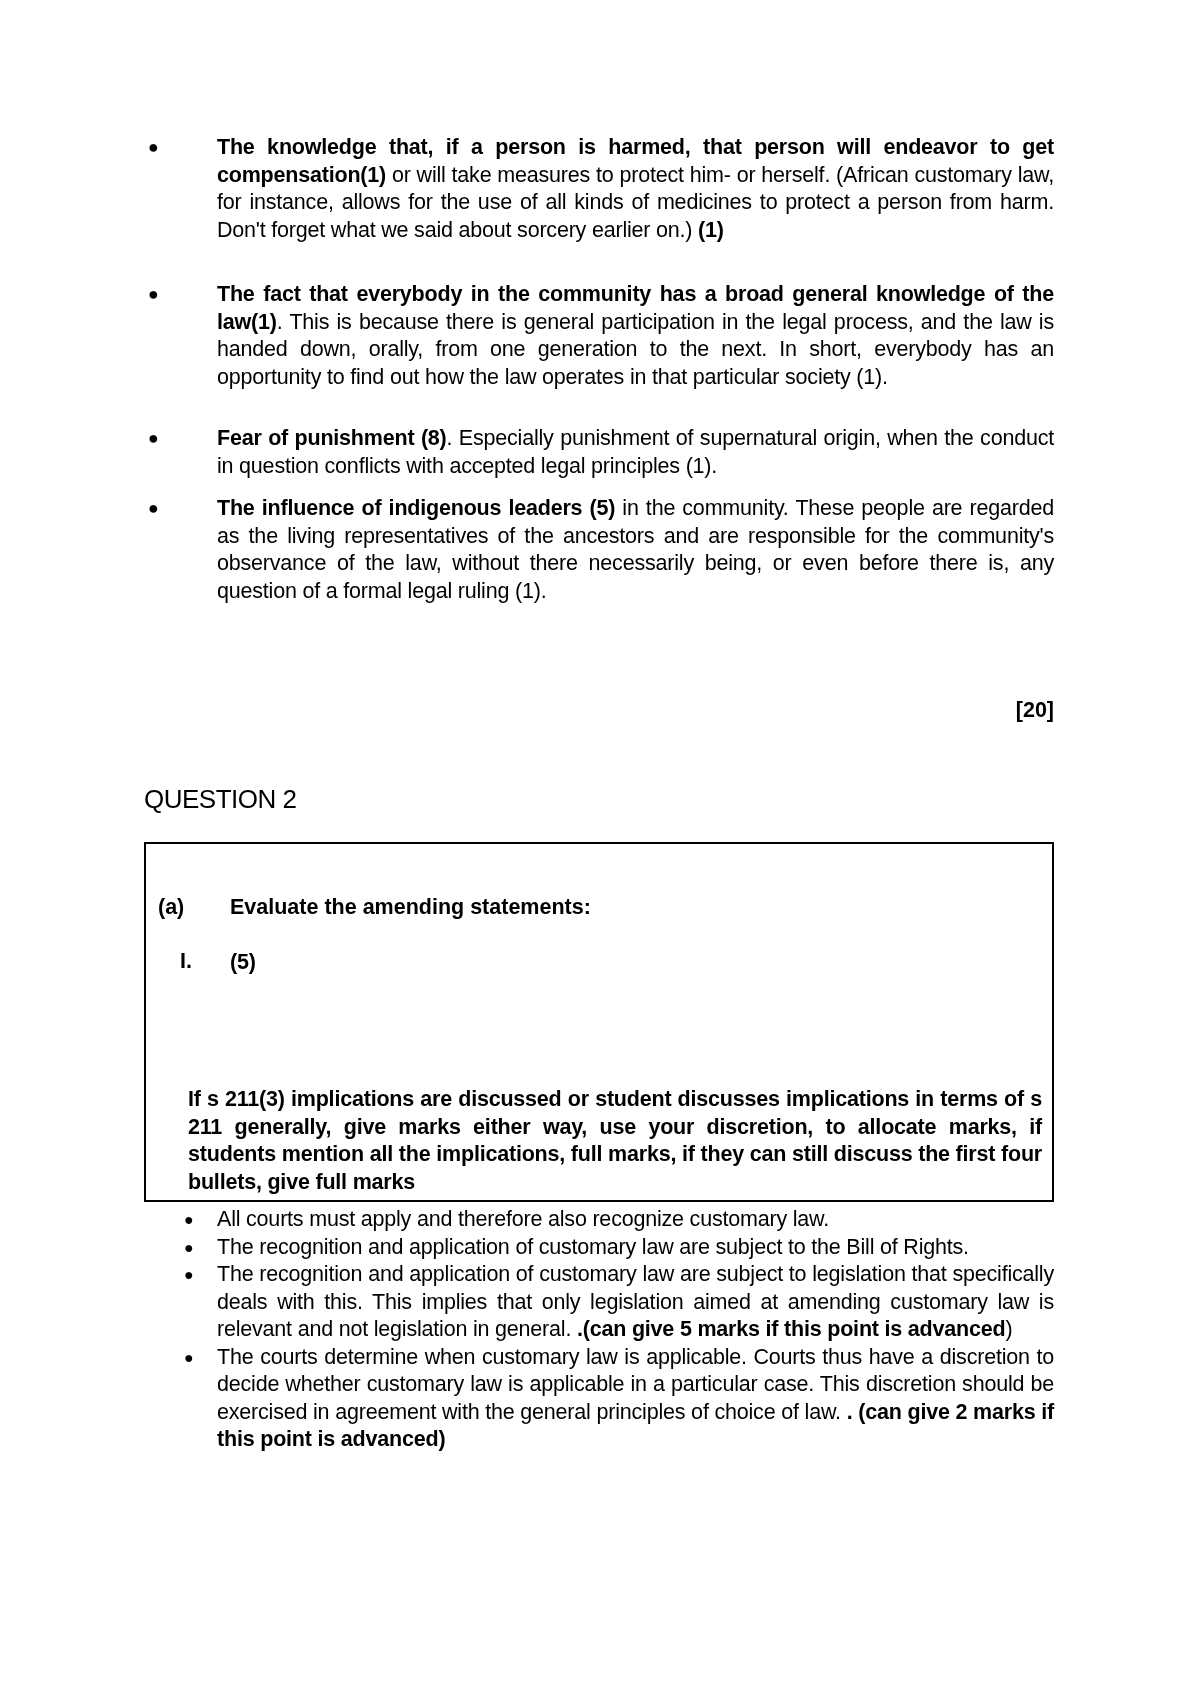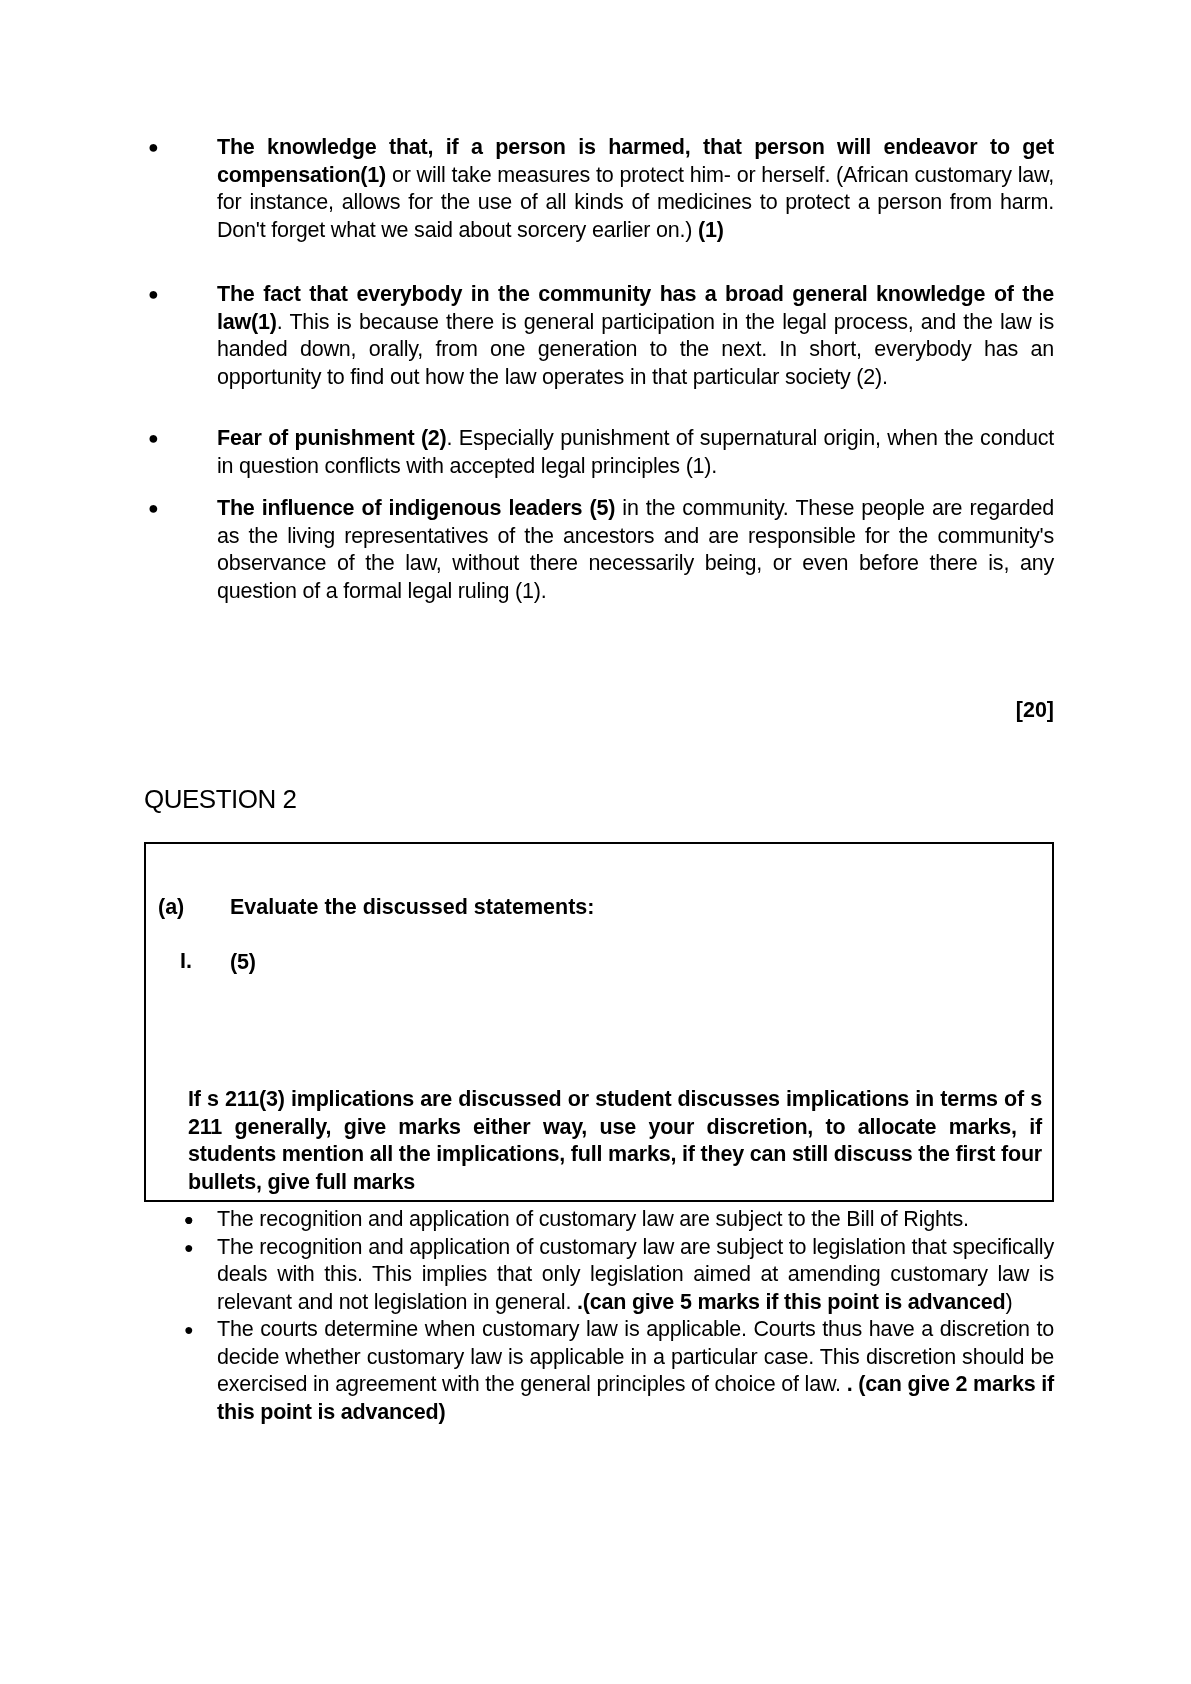--- a/index.html
+++ b/index.html
@@ -37,50 +37,51 @@
 
 <div class="page">
 
   <div class="s1-item" style="top:134px;">
     <span class="s1-bullet">●</span>
     <div class="s1-text txt"><span class="b">The knowledge that, if a person is harmed, that person will endeavor to get compensation(1)</span><span> or will take measures to protect him- or herself. (African customary law, for instance, allows for the use of all kinds of medicines to protect a person from harm. Don't forget what we said about sorcery earlier on.) </span><span class="b">(1)</span></div>
   </div>
 
   <div class="s1-item" style="top:281px;">
     <span class="s1-bullet">●</span>
-    <div class="s1-text txt"><span class="b">The fact that everybody in the community has a broad general knowledge of the law(1)</span><span>. This is because there is general participation in the legal process, and the law is handed down, orally, from one generation to the next. In short, everybody has an opportunity to find out how the law operates in that particular society (2).</span></div>
+    <div class="s1-text txt"><span class="b">The fact that everybody in the community has a broad general knowledge of the law(1)</span><span>. This is because there is general participation in the legal process, and the law is handed down, orally, from one generation to the next. In short, everybody has an opportunity to find out how the law operates in that particular society (1).</span></div>
   </div>
 
   <div class="s1-item" style="top:425px;">
     <span class="s1-bullet">●</span>
-    <div class="s1-text txt"><span class="b">Fear of punishment (2)</span><span>. Especially punishment of supernatural origin, when the conduct in question conflicts with accepted legal principles (1).</span></div>
+    <div class="s1-text txt"><span class="b">Fear of punishment (8)</span><span>. Especially punishment of supernatural origin, when the conduct in question conflicts with accepted legal principles (1).</span></div>
   </div>
 
   <div class="s1-item" style="top:495px;">
     <span class="s1-bullet">●</span>
     <div class="s1-text txt"><span class="b">The influence of indigenous leaders (5)</span><span> in the community. These people are regarded as the living representatives of the ancestors and are responsible for the community's observance of the law, without there necessarily being, or even before there is, any question of a formal legal ruling (1).</span></div>
   </div>
 
   <div class="marks">[20]</div>
 
   <div class="q-title">QUESTION 2</div>
 
   <div class="box">
     <div class="a-label">(a)</div>
-    <div class="a-text">Evaluate the discussed statements:</div>
+    <div class="a-text">Evaluate the amending statements:</div>
     <div class="i-label">I.</div>
     <div class="i-text txt">
       <span class="i-marks">(5)</span>
     </div>
     <div class="note txt">If s 211(3) implications are discussed or student discusses implications in terms of s 211 generally, give marks either way, use your discretion, to allocate marks, if students mention all the implications, full marks, if they can still discuss the first four bullets, give full marks</div>
   </div>
 
   <div class="s2-list">
     <div class="s2-item txt">
       <span class="s2-bullet">●</span>
+      <span>All courts must apply and therefore also recognize customary law.</span>
     </div>
     <div class="s2-item txt">
       <span class="s2-bullet">●</span>
       <span>The recognition and application of customary law are subject to the Bill of Rights.</span>
     </div>
     <div class="s2-item txt">
       <span class="s2-bullet">●</span>
       <span>The recognition and application of customary law are subject to legislation that specifically deals with this. This implies that only legislation aimed at amending customary law is relevant and not legislation in general. </span><span class="b">.(can give 5 marks if this point is advanced</span><span>)</span>
     </div>
     <div class="s2-item txt">

